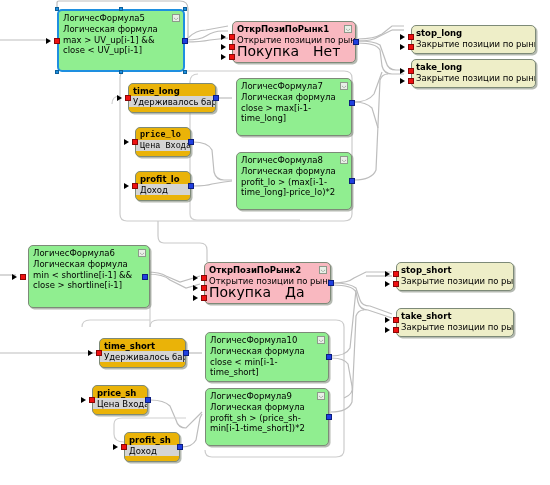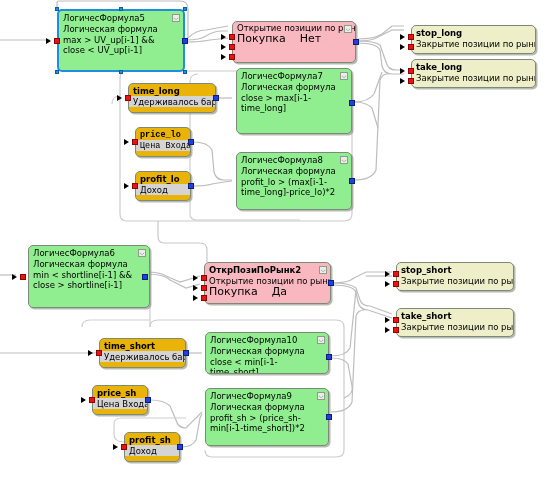--- a/index.html
+++ b/index.html
@@ -31,21 +31,21 @@
     white-space:nowrap;
     line-height:10px;
   }
   .node .expr{
     font-size:8.5px;
     padding:1px 4px 2px 4px;
     line-height:10px;
     word-break:break-word;
   }
   .node .row2{
-    font-size:11px;
+    font-size:14px;
     padding:1px 4px 2px 4px;
     line-height:10px;
     white-space:nowrap;
   }
   .node .row2 .val{margin-left:14px;}
 
   
   .green{background:#90ee90;}
   .green .title{font-weight:normal;}
   .pink{background:#f9b8c0;}
@@ -161,20 +161,21 @@
       <div class="handle" style="left: 183px; top: 7px;"></div>
       <div class="handle" style="left: 55px; top: 38.5px;"></div>
       <div class="handle" style="left: 183px; top: 38.5px;"></div>
       <div class="handle" style="left: 55px; top: 70px;"></div>
       <div class="handle" style="left: 119px; top: 70px;"></div>
       <div class="handle" style="left: 183px; top: 70px;"></div>
       <div class="pin red" style="left: 54px; top: 37.5px;"></div>
       <div class="arrow" style="left: 46px; top: 37.5px;"></div>
       <div class="pin blue" style="left: 182px; top: 37.5px;"></div>
       <div class="node pink" style="left: 232px; top: 21px; width: 124px; height: 42px;">
+        <div class="title">ОткрПозиПоРынк1</div>
         <div class="sub">Открытие позиции по рынку</div>
         <div class="row2"><span>Покупка</span><span class="val">Нет</span></div>
         <div class="minibtn">⌵</div>
       </div>
       <div class="pin red" style="left: 229px; top: 34px;"></div>
       <div class="arrow" style="left: 221px; top: 34px;"></div>
       <div class="pin red" style="left: 229px; top: 44px;"></div>
       <div class="arrow" style="left: 221px; top: 44px;"></div>
       <div class="pin red" style="left: 229px; top: 54px;"></div>
       <div class="arrow" style="left: 221px; top: 54px;"></div>
@@ -195,21 +196,21 @@
       <div class="arrow" style="left: 400px; top: 68px;"></div>
       <div class="pin red" style="left: 408px; top: 78px;"></div>
       <div class="arrow" style="left: 400px; top: 78px;"></div>
       <div class="node gray" style="left: 128px; top: 83px; width: 88px; height: 30px;">
         <div class="title">time_long</div>
         <div class="sub">Удерживалось баров</div>
       </div>
       <div class="pin red" style="left: 125px; top: 95px;"></div>
       <div class="arrow" style="left: 117px; top: 95px;"></div>
       <div class="pin blue" style="left: 213px; top: 95px;"></div>
-      <div class="node green" style="left: 236px; top: 68px; width: 116px; height: 66px;">
+      <div class="node green" style="left: 236px; top: 78px; width: 116px; height: 58px;">
         <div class="title">ЛогичесФормула7</div>
         <div class="sub">Логическая формула</div>
         <div class="expr">close &gt; max[i-1-time_long]</div>
         <div class="minibtn">⌵</div>
       </div>
       <div class="pin blue" style="left: 349px; top: 99.5px;"></div>
       <div class="node gray" style="left: 135px; top: 127px; width: 56px; height: 30px; font-family: Liberation Mono, monospace;">
         <div class="title">price_lo</div>
         <div class="sub">Цена Входа</div>
       </div>
@@ -268,21 +269,21 @@
       <div class="arrow" style="left: 385px; top: 317px;"></div>
       <div class="pin red" style="left: 393px; top: 327px;"></div>
       <div class="arrow" style="left: 385px; top: 327px;"></div>
       <div class="node gray" style="left: 99px; top: 338px; width: 87px; height: 30px;">
         <div class="title">time_short</div>
         <div class="sub">Удерживалось баров</div>
       </div>
       <div class="pin red" style="left: 96px; top: 350px;"></div>
       <div class="arrow" style="left: 88px; top: 350px;"></div>
       <div class="pin blue" style="left: 183px; top: 350px;"></div>
-      <div class="node green" style="left: 205px; top: 332px; width: 124px; height: 42px;">
+      <div class="node green" style="left: 205px; top: 332px; width: 124px; height: 50px;">
         <div class="title">ЛогичесФормула10</div>
         <div class="sub">Логическая формула</div>
         <div class="expr">close &lt; min[i-1-time_short]</div>
         <div class="minibtn">⌵</div>
       </div>
       <div class="pin blue" style="left: 326px; top: 354px;"></div>
       <div class="node gray" style="left: 92px; top: 385px; width: 56px; height: 30px;">
         <div class="title">price_sh</div>
         <div class="sub">Цена Входа</div>
       </div>

